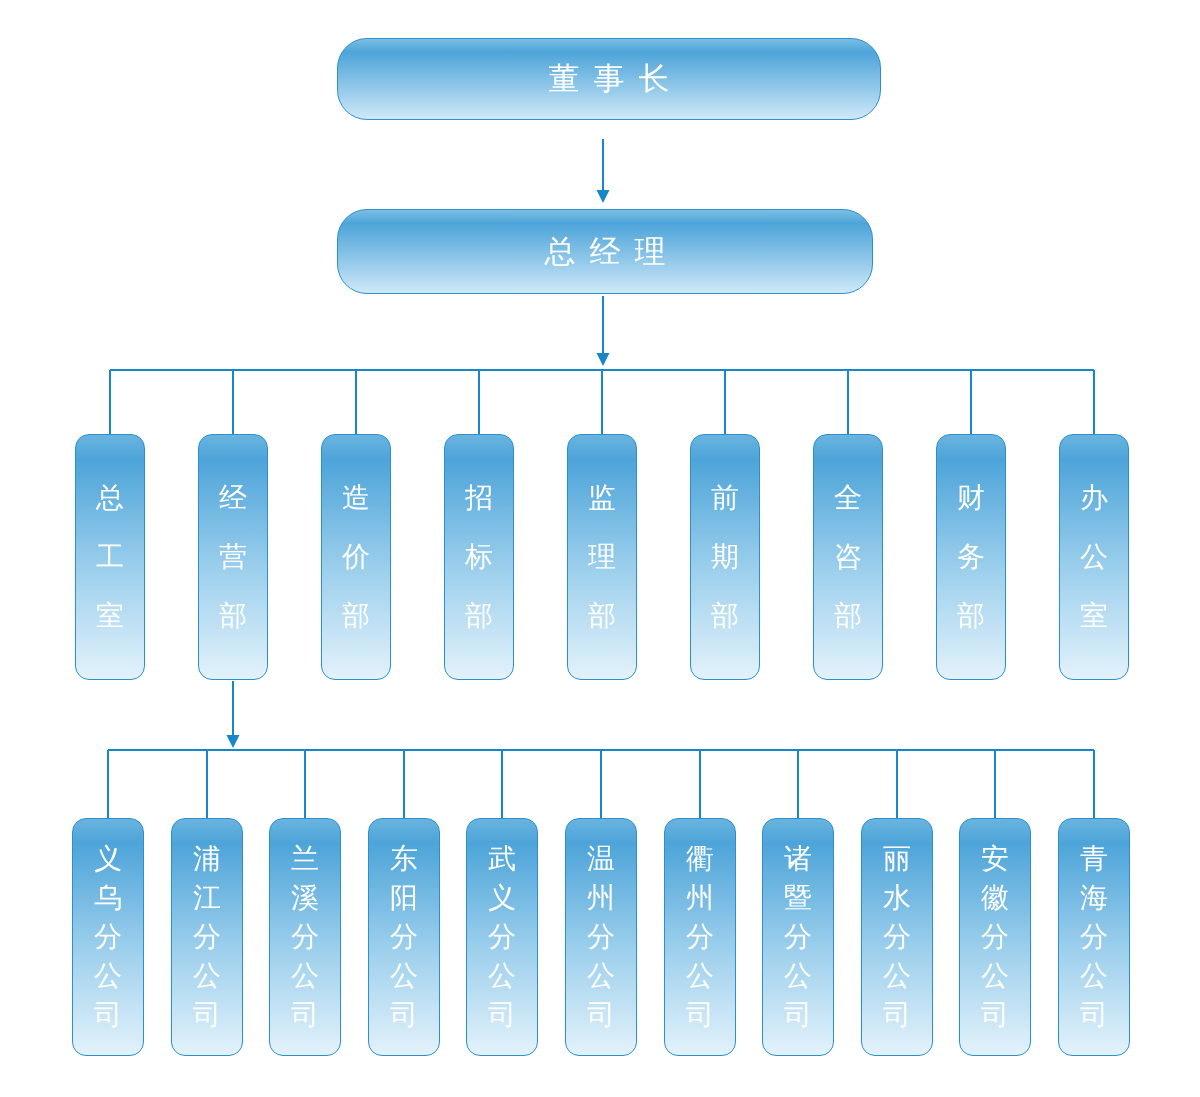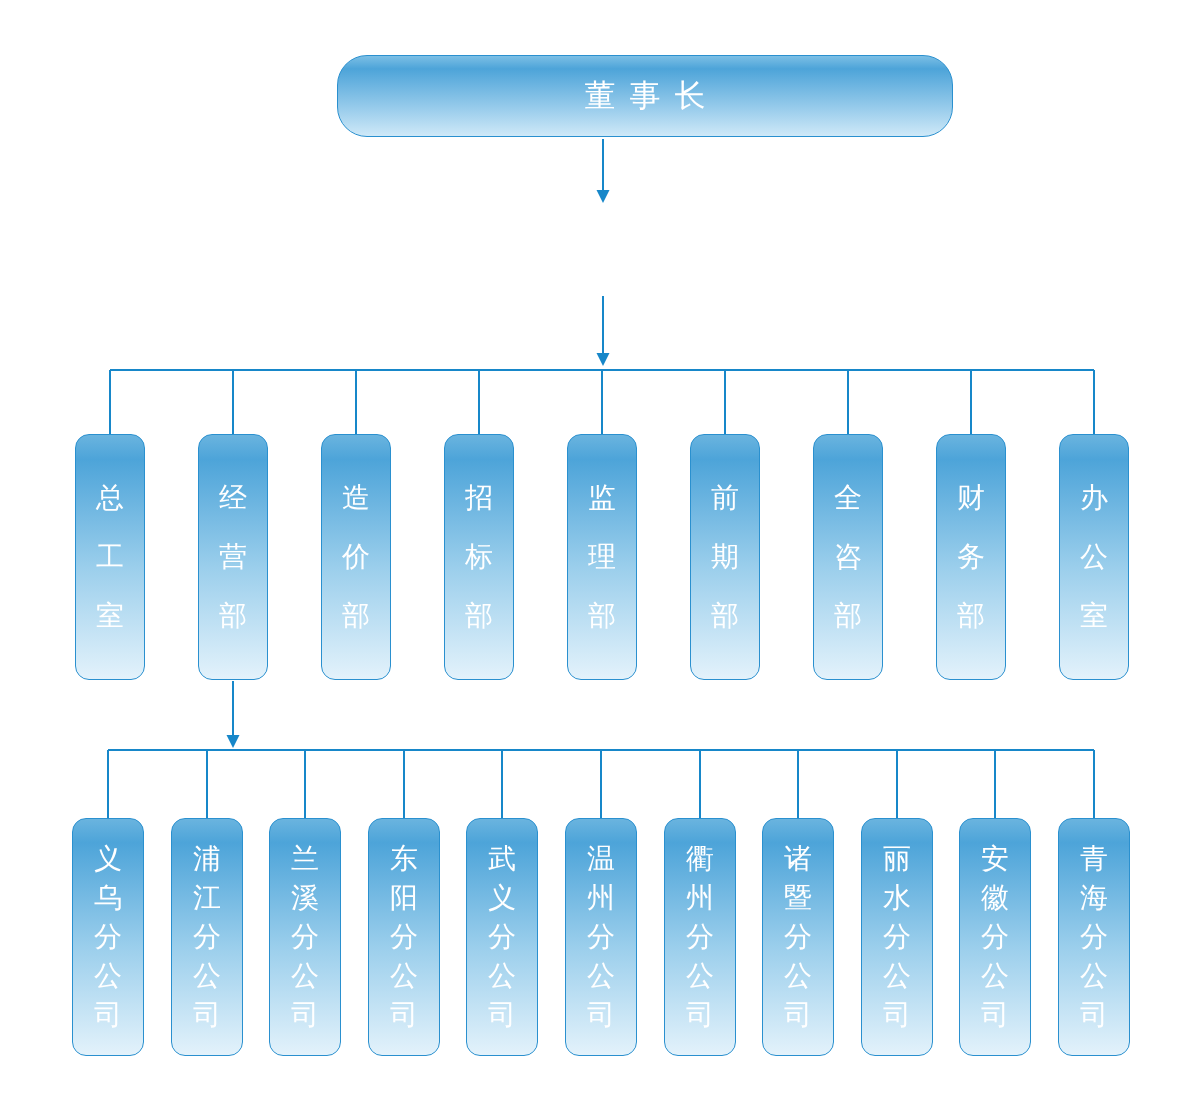--- a/index.html
+++ b/index.html
@@ -76,24 +76,27 @@
       <line x1="404" y1="750" x2="404" y2="820"></line>
       <line x1="502" y1="750" x2="502" y2="820"></line>
       <line x1="601" y1="750" x2="601" y2="820"></line>
       <line x1="700" y1="750" x2="700" y2="820"></line>
       <line x1="798" y1="750" x2="798" y2="820"></line>
       <line x1="897" y1="750" x2="897" y2="820"></line>
       <line x1="995" y1="750" x2="995" y2="820"></line>
       <line x1="1094" y1="750" x2="1094" y2="820"></line>
     </svg>
 
-  <div class="hnode" style="left:337px;top:55px;width:616px;height:82px;">
+  <div class="hnode" style="left:337px;top:38px;width:544px;height:82px;">
     <span class="hlabel">董事长</span>
   </div>
 
+  <div class="hnode" style="left:337px;top:209px;width:536px;height:85px;">
+    <span class="hlabel">总经理</span>
+  </div>
 
   <div id="dept-row">
       <div class="vnode dept" style="left: 75px; top: 434px; width: 70px; height: 246px;">
         <div class="vlabel">
           <span class="vchar">总</span>
           <span class="vchar">工</span>
           <span class="vchar">室</span>
         </div>
       </div>
       <div class="vnode dept" style="left: 198px; top: 434px; width: 70px; height: 246px;">

